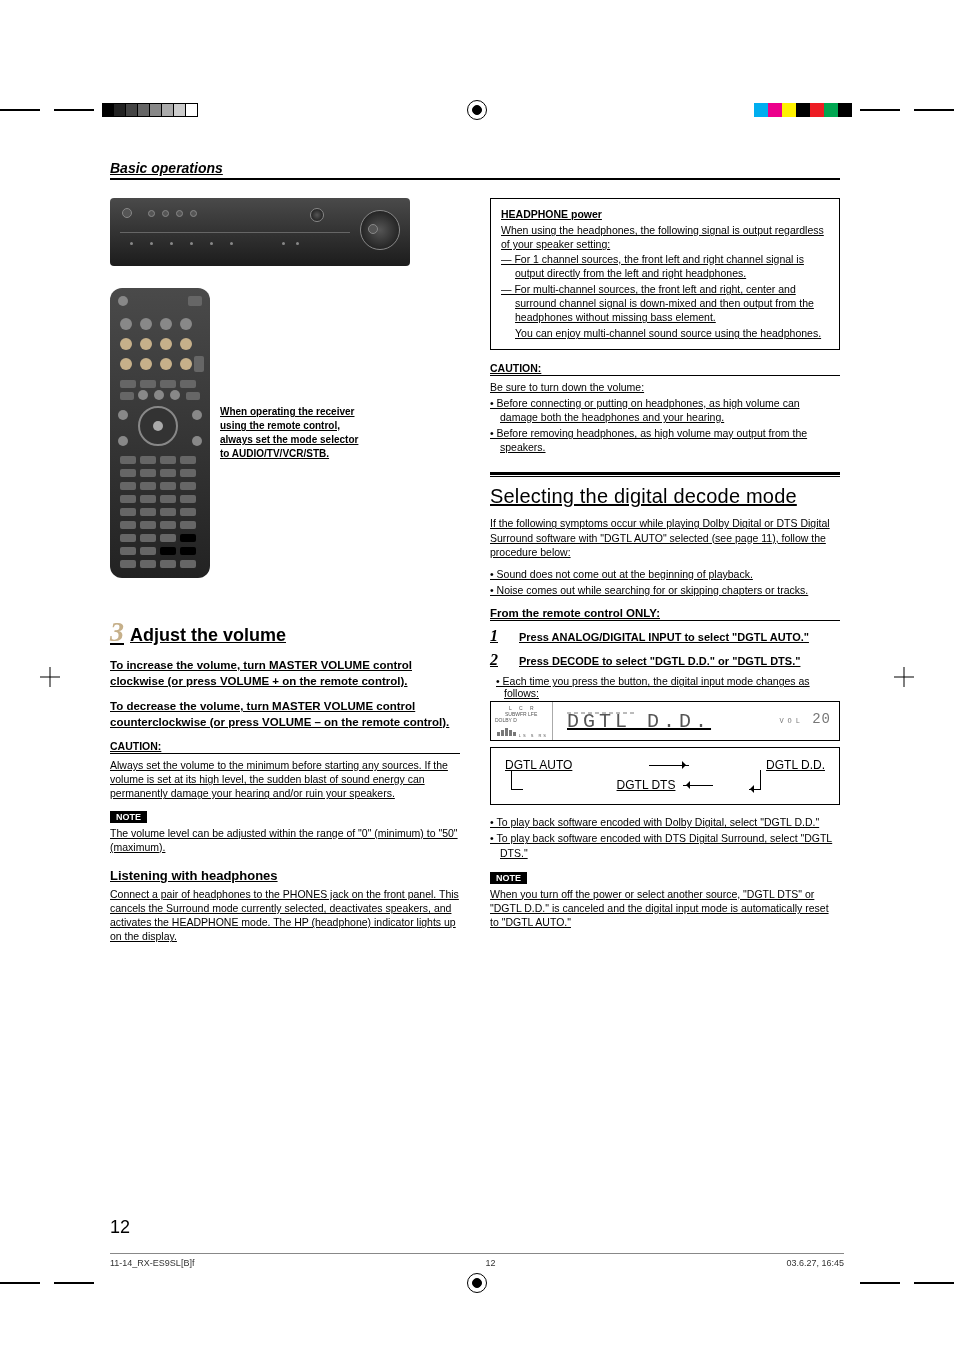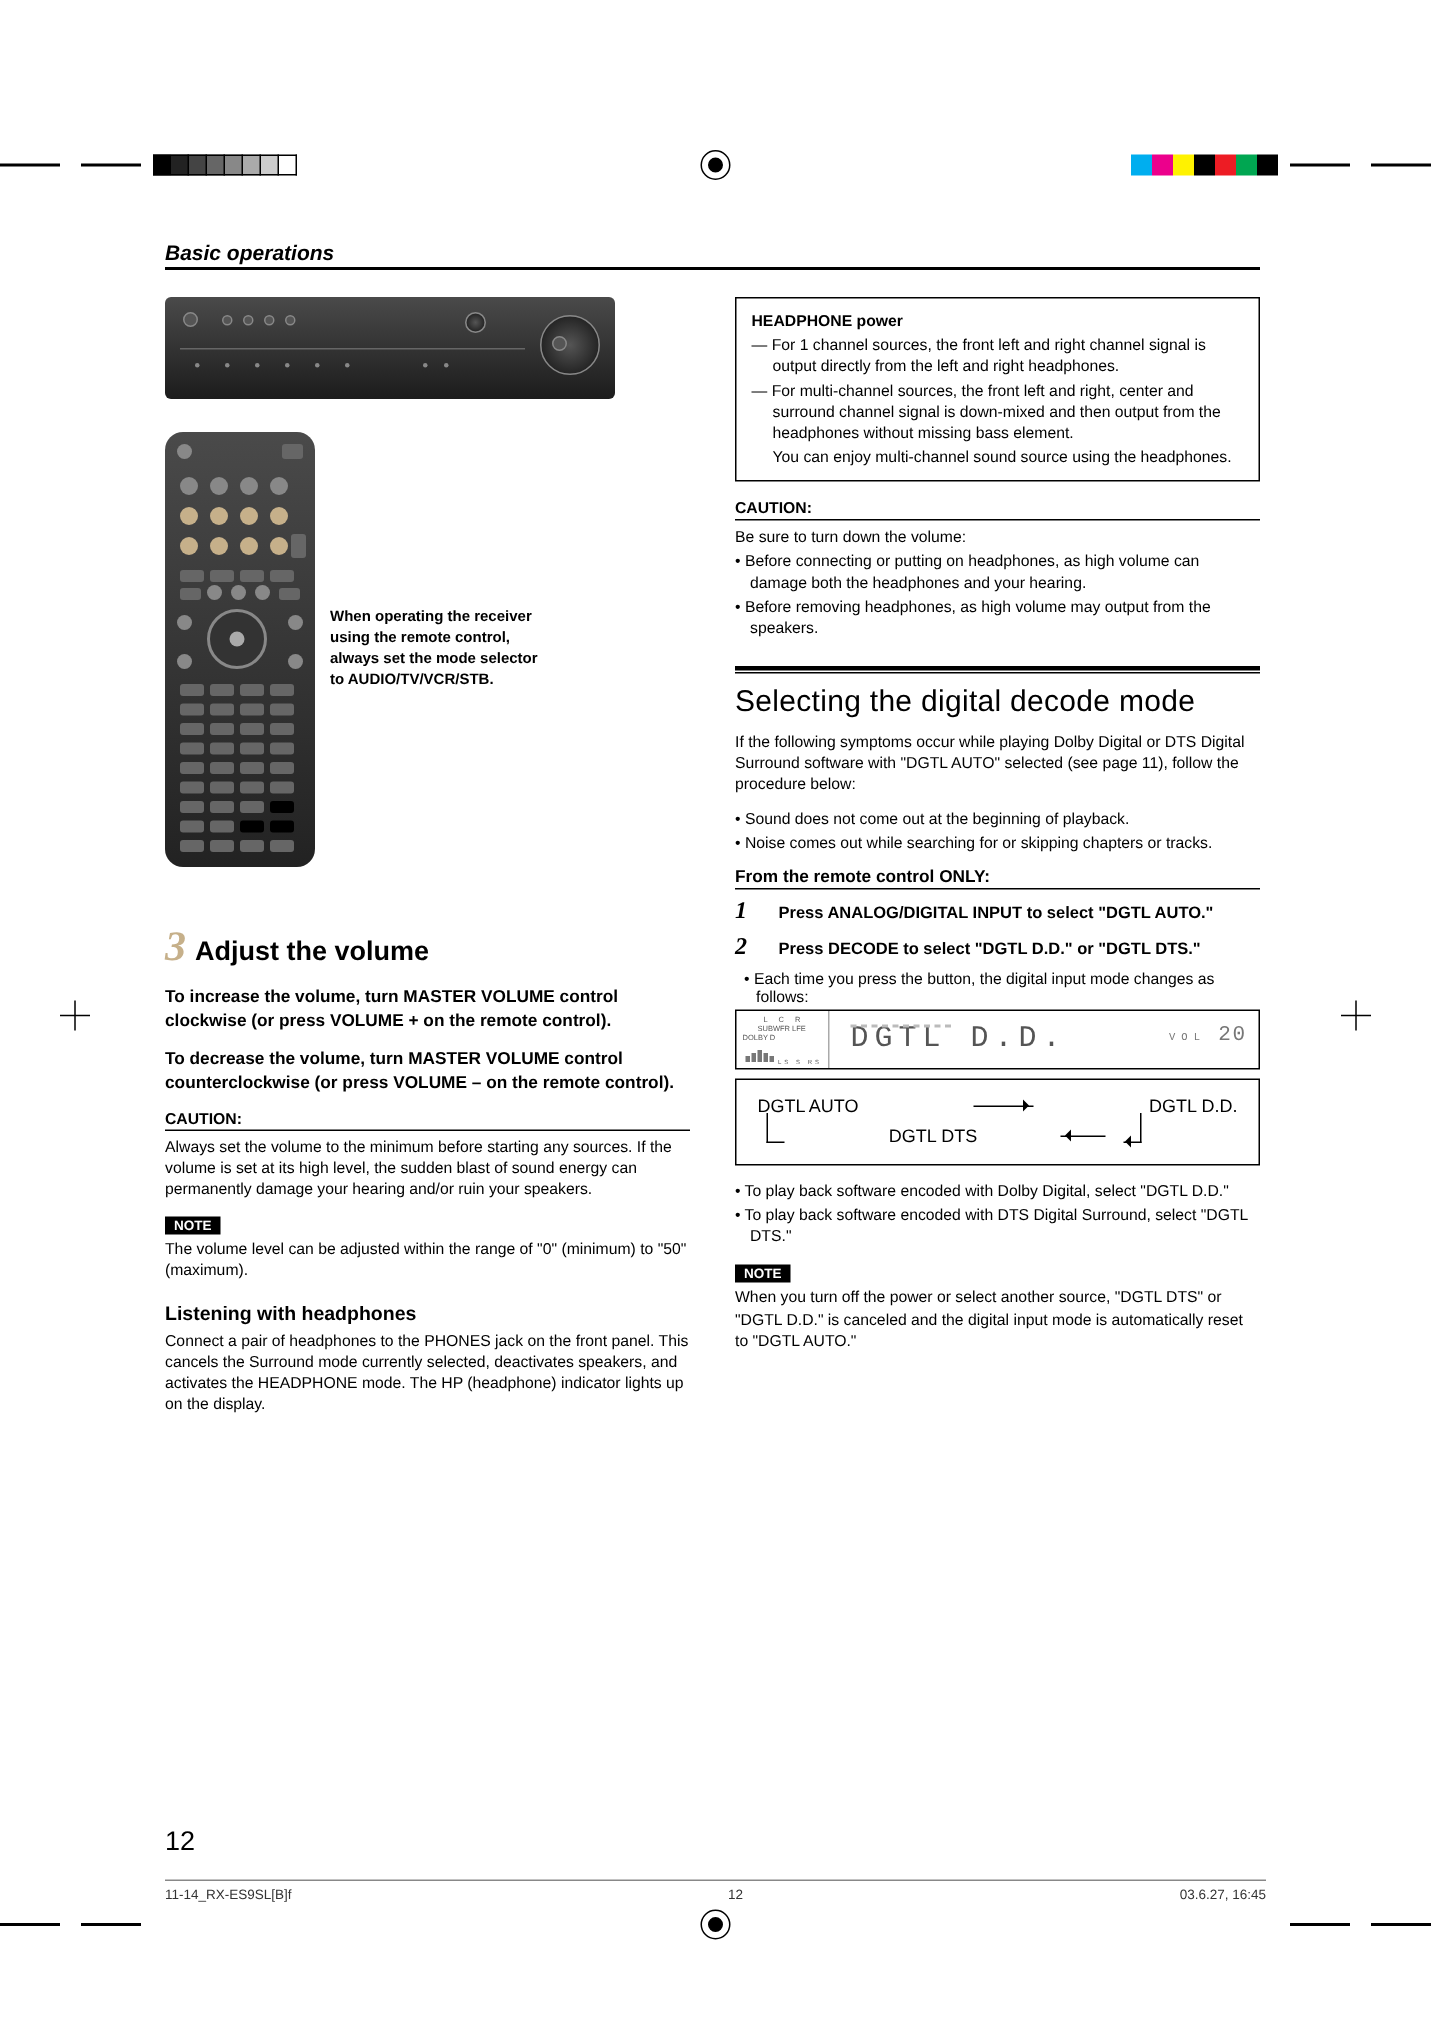--- a/index.html
+++ b/index.html
@@ -31,21 +31,21 @@
   .mono-swatches span:first-child { border-left:1px solid #000; }
   .color-swatches { display:flex; }
   .color-swatches span { width:14px; height:14px; }
   .center-target {
     position:absolute; left:50%; transform:translateX(-50%);
     width:20px; height:20px; border:1px solid #000; border-radius:50%;
     display:flex; align-items:center; justify-content:center;
   }
   .center-target .inner { width:10px; height:10px; border:1px solid #000; border-radius:50%; background:#000; }
   .page {
-    position:absolute; left:110px; top:160px; width:730px;
+    position:absolute; left:110px; top:160px; width:730px;text-decoration:underline;
   }
   .breadcrumb {
     font-style: italic; font-weight: bold; font-size:14px;
     margin-bottom:2px;
   }
   .breadcrumb-rule { border:none; border-top:2px solid #000; margin-bottom:18px; }
   .columns { display:flex; gap:30px; }
   .col-left { width:350px; }
   .col-right { width:350px; }
   
@@ -121,21 +121,21 @@
   .lcd-main .dotrow { position:absolute; top:2px; left:14px; display:flex; gap:3px; }
   .lcd-main .dotrow span { width:4px; height:2px; background:#bbb; }
   .lcd-vol { position:absolute; right:8px; bottom:6px; font-size:7px; color:#777;text-align:center; }
   .lcd-vol .seg { font-family:'Courier New',monospace; font-size:14px; letter-spacing:1px; }
   .cycle {
     border:1px solid #000; width:100%; padding:10px 14px 12px 14px;
     font-size:12px; margin-bottom:10px;
     position:relative;
   }
   .cycle-row1 { display:flex; justify-content:space-between; align-items:center; margin-bottom:6px; }
-  .cycle-row2 { display:flex; justify-content:center; align-items:center;gap:24px; }
+  .cycle-row2 { display:flex; justify-content:center; align-items:center; }
   .arrow-r, .arrow-l {
     position:relative; width:40px; height:10px;
   }
   .arrow-r::before, .arrow-l::before {
     content:""; position:absolute; top:50%; left:0; right:0; border-top:1px solid #000;
   }
   .arrow-r::after {
     content:""; position:absolute; right:-1px; top:50%; transform:translateY(-50%);
     border:4px solid transparent; border-left-color:#000;
   }
@@ -319,20 +319,21 @@
       <p class="para">The volume level can be adjusted within the range of "0" (minimum) to "50" (maximum).</p>
 
       <div class="subhead-bold">Listening with headphones</div>
       <p class="para">Connect a pair of headphones to the PHONES jack on the front panel. This cancels the Surround mode currently selected, deactivates speakers, and activates the HEADPHONE mode. The HP (headphone) indicator lights up on the display.</p>
 
     </div>
 
     <div class="col-right">
       <div class="box">
         <div class="box-head">HEADPHONE power</div>
+        <div>When using the headphones, the following signal is output regardless of your speaker setting:</div>
         <div class="dash">— For 1 channel sources, the front left and right channel signal is output directly from the left and right headphones.</div>
         <div class="dash">— For multi-channel sources, the front left and right, center and surround channel signal is down-mixed and then output from the headphones without missing bass element.</div>
         <div style="padding-left:14px;">You can enjoy multi-channel sound source using the headphones.</div>
       </div>
 
       <div class="subhead-caution">CAUTION:</div>
       <p class="para" style="margin-bottom:2px;">Be sure to turn down the volume:</p>
       <p class="bullet">• Before connecting or putting on headphones, as high volume can damage both the headphones and your hearing.</p>
       <p class="bullet">• Before removing headphones, as high volume may output from the speakers.</p>
 

